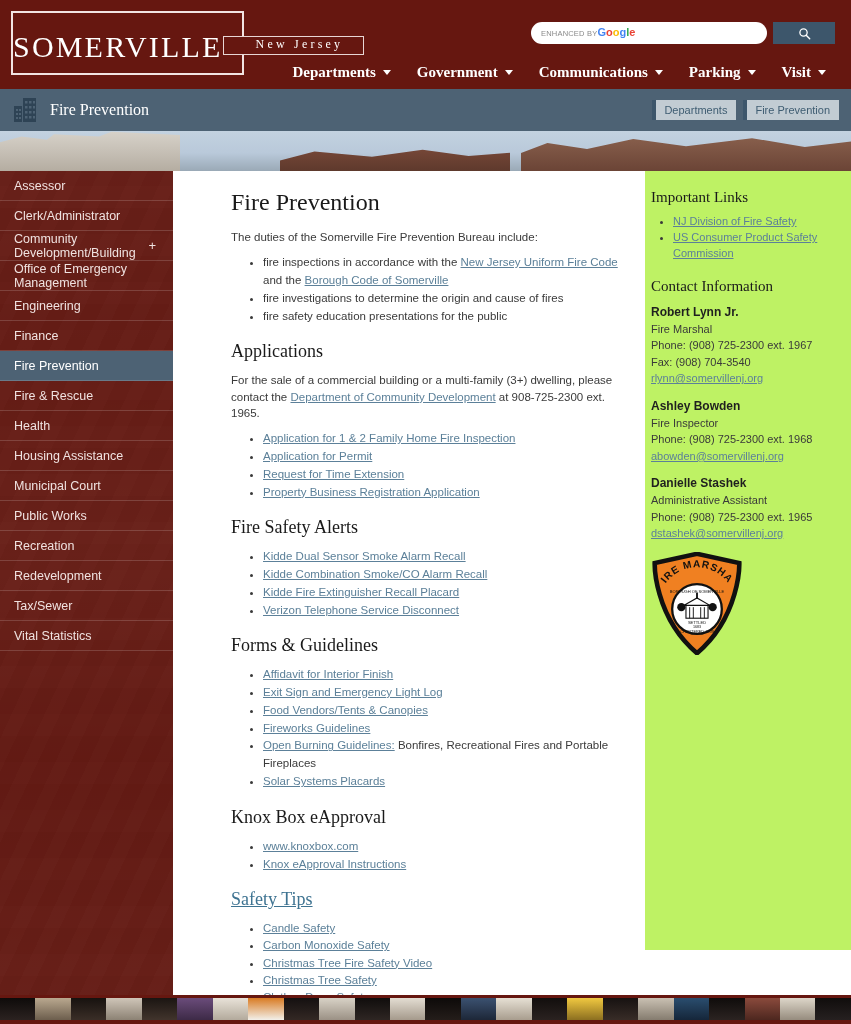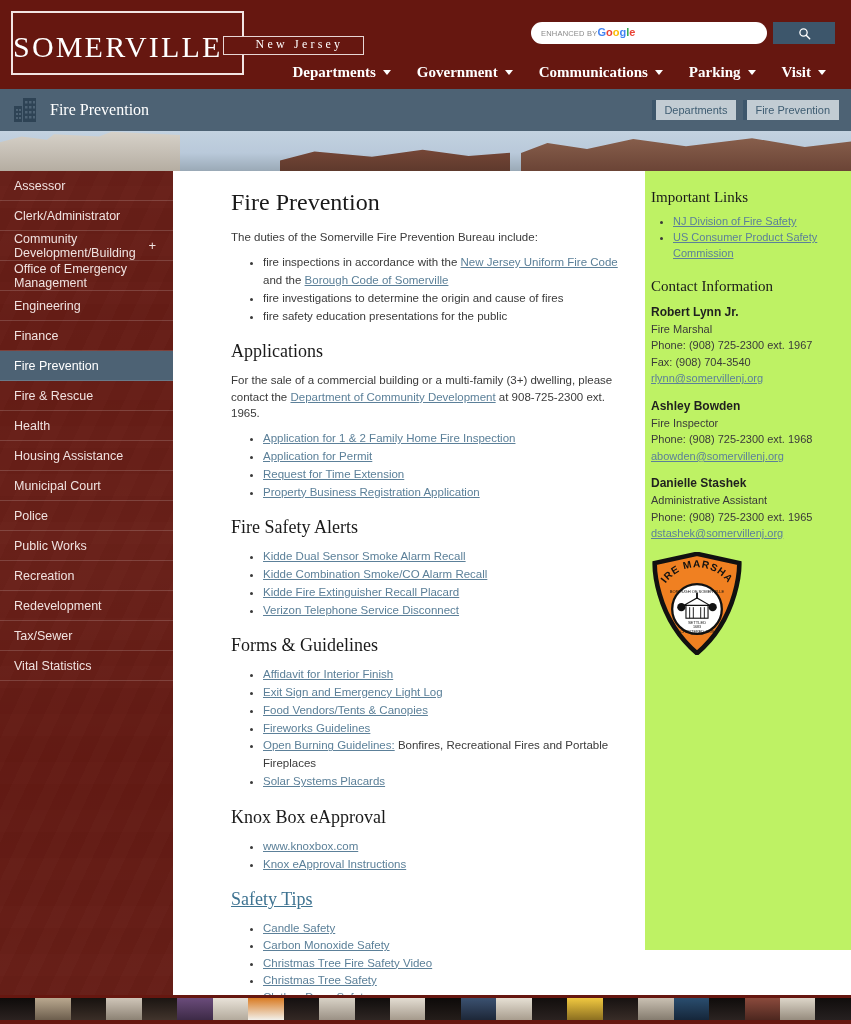--- a/index.html
+++ b/index.html
@@ -457,23 +457,20 @@
       <li class="sb-item">
           <span>Health</span>
         </li>
       <li class="sb-item">
           <span>Housing Assistance</span>
         </li>
       <li class="sb-item">
           <span>Municipal Court</span>
         </li>
       <li class="sb-item">
-          <span>Police</span>
-        </li>
-      <li class="sb-item">
           <span>Public Works</span>
         </li>
       <li class="sb-item">
           <span>Recreation</span>
         </li>
       <li class="sb-item">
           <span>Redevelopment</span>
         </li>
       <li class="sb-item">
           <span>Tax/Sewer</span>

